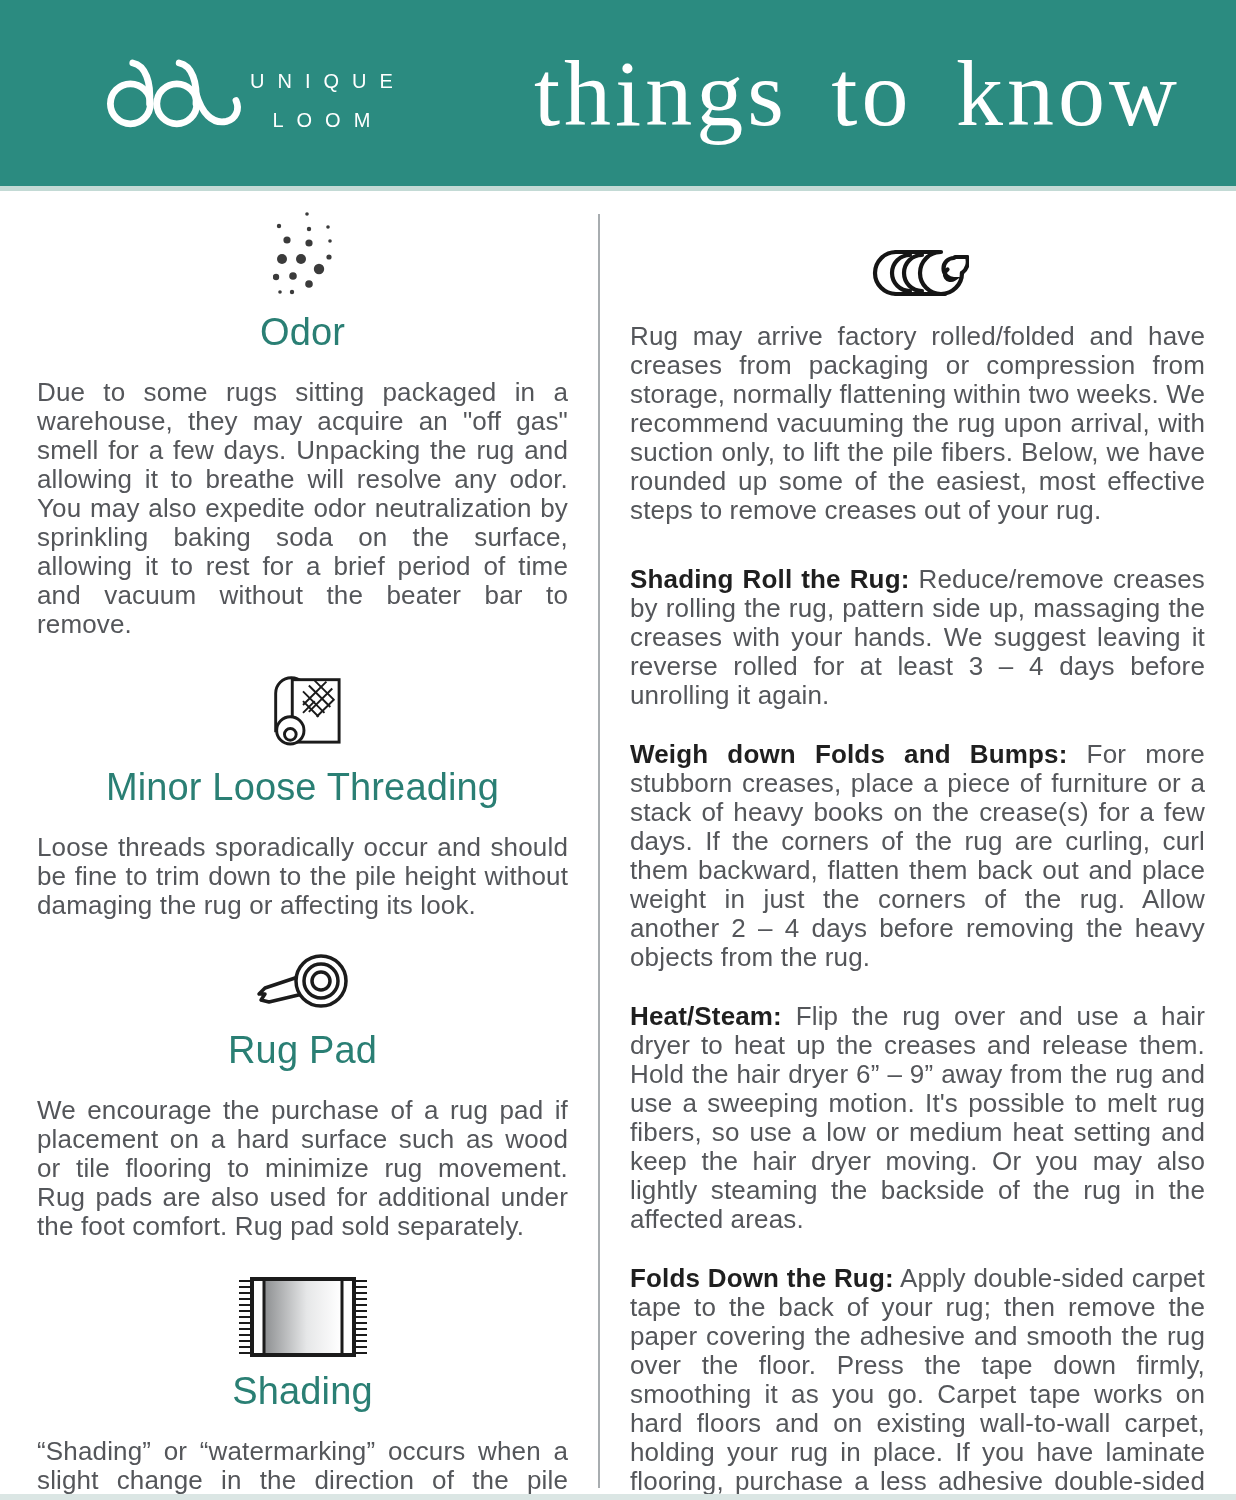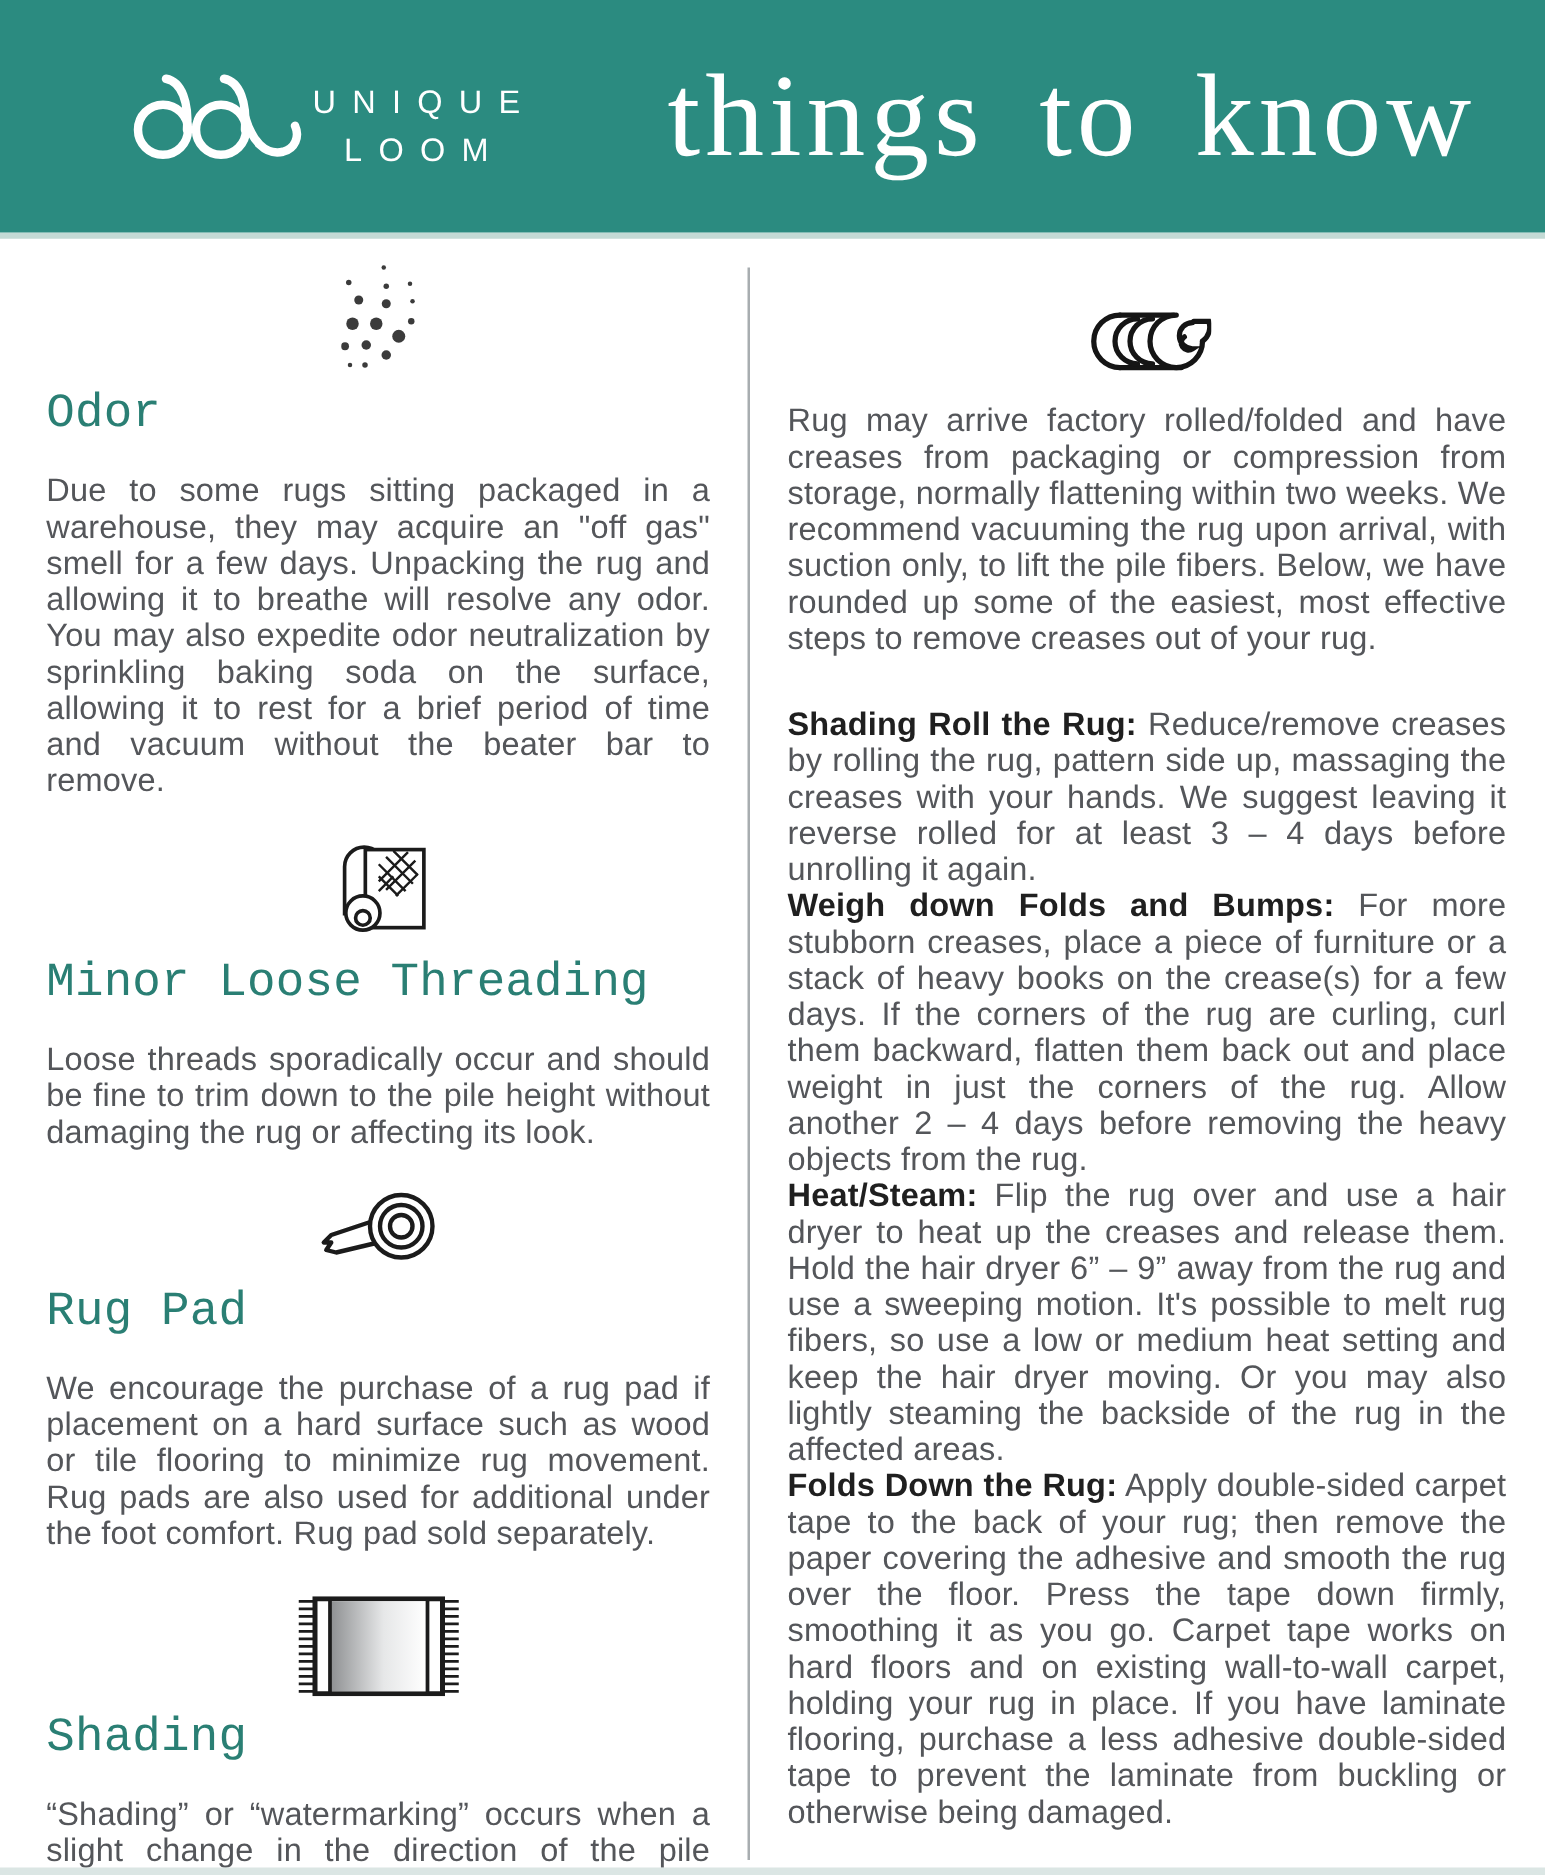--- a/index.html
+++ b/index.html
@@ -2,37 +2,37 @@
 <html><head>
 <meta charset="utf-8">
 <style>
   html,body{margin:0;padding:0;background:#ffffff;}
   .page{position:relative;width:1236px;height:1500px;background:#fff;overflow:hidden;
         font-family:"Liberation Sans",sans-serif;}
   
   .header{position:relative;width:100%;height:186px;background:#2b8b80;}
   .header-edge{width:100%;height:5px;background:#c3dad5;}
   .logo-mark{position:absolute;left:104px;top:48px;width:140px;height:90px;}
-  .brand{position:absolute;left:250px;top:62px;color:#fff;font-size:26px;
+  .brand{position:absolute;left:250px;top:62px;color:#fff;font-size:20px;
          letter-spacing:13px;line-height:39px;text-align:center;font-weight:400;}
   .header-title{position:absolute;left:534px;top:46px;color:#fff;
          font-family:"Liberation Serif",serif;font-size:94px;line-height:1;
          letter-spacing:4px;word-spacing:16px;font-weight:400;white-space:nowrap;}
   
   .divider{position:absolute;left:598px;top:214px;bottom:12px;width:2px;background:#a8adb0;}
   .col{position:absolute;color:#54565a;font-size:26px;line-height:29px;
        letter-spacing:0.15px;text-align:justify;}
   .col-left{left:37px;top:200px;width:531px;}
   .col-right{left:630px;top:210px;width:575px;}
   .icon-wrap{display:flex;justify-content:center;}
-  .heading{font-family:Liberation Mono, monospace;color:#2a7f74;font-size:38px;
-           line-height:44px;text-align:left;font-weight:400;}
+  .heading{font-family:Liberation Sans, sans-serif;color:#2a7f74;font-size:38px;
+           line-height:44px;text-align:center;font-weight:400;}
   p{margin:0;}
   .body-text{margin-top:24px;}
-  .tip{}
+  .tip{margin-top:30px;}
   .tip-first{margin-top:40px;}
   .tip-label{color:#1f1f1f;font-weight:bold;}
   .mt-icon1{margin-top:8px;margin-bottom:14px;}
   .mt-icon2{margin-top:22px;margin-bottom:12px;}
   .mt-icon3{margin-top:32px;margin-bottom:14px;}
   .mt-icon4{margin-top:36px;margin-bottom:12px;}
   .mt-icon-r{margin-top:38px;margin-bottom:16px;}
   .h-gap{margin-bottom:8px;}
   .bottom-strip{position:absolute;left:0;right:0;bottom:0;height:6px;background:#dbe6e4;}
 </style>

